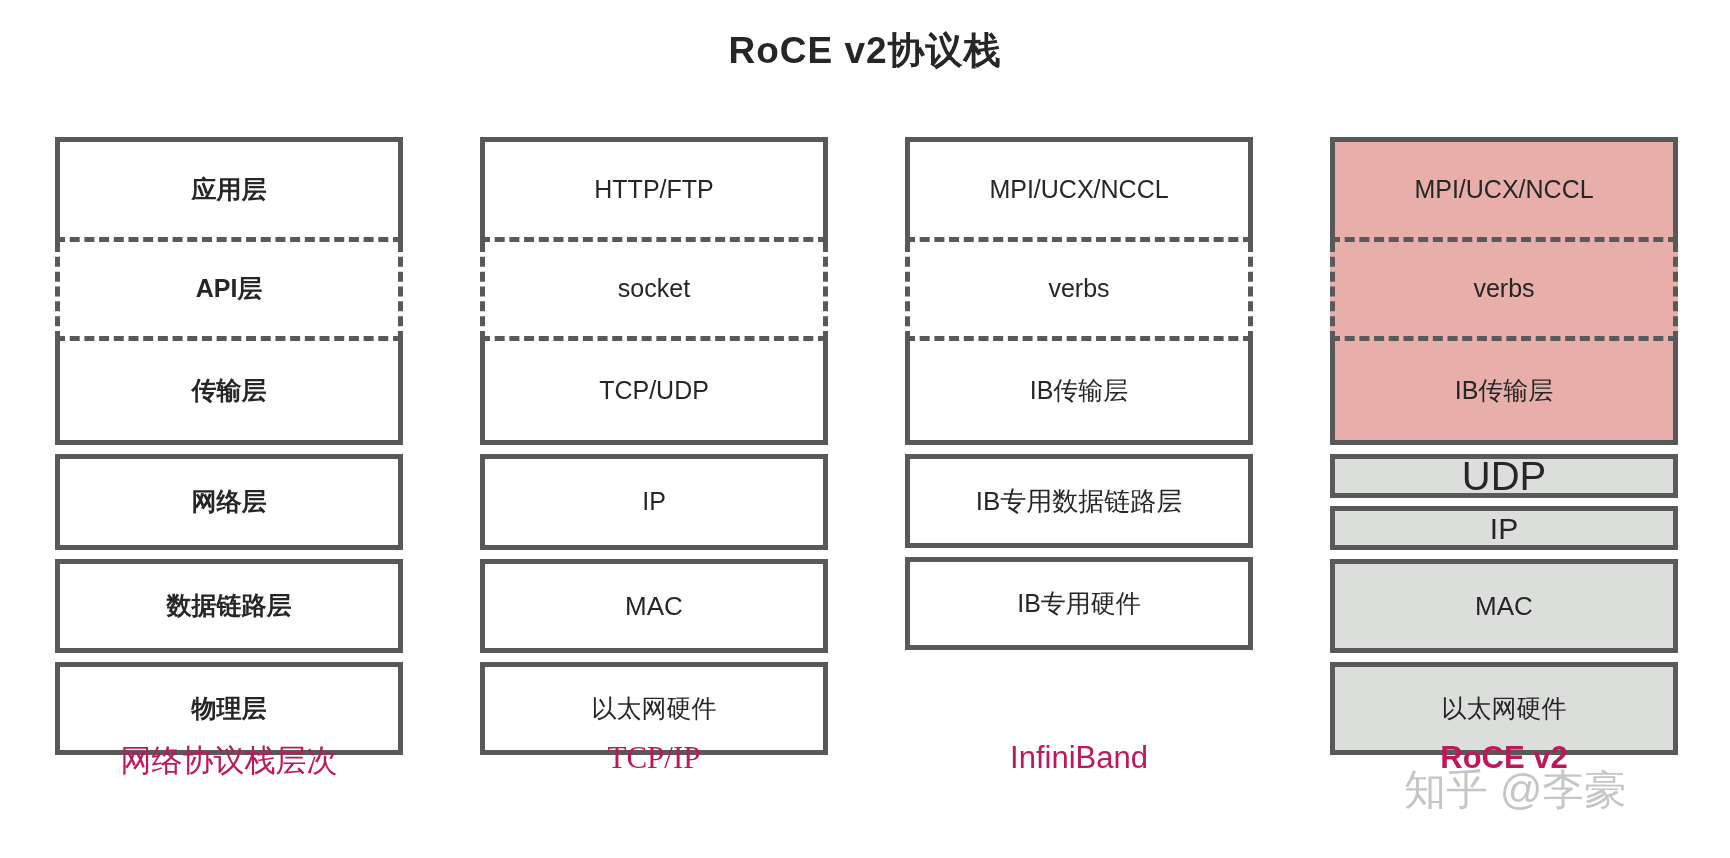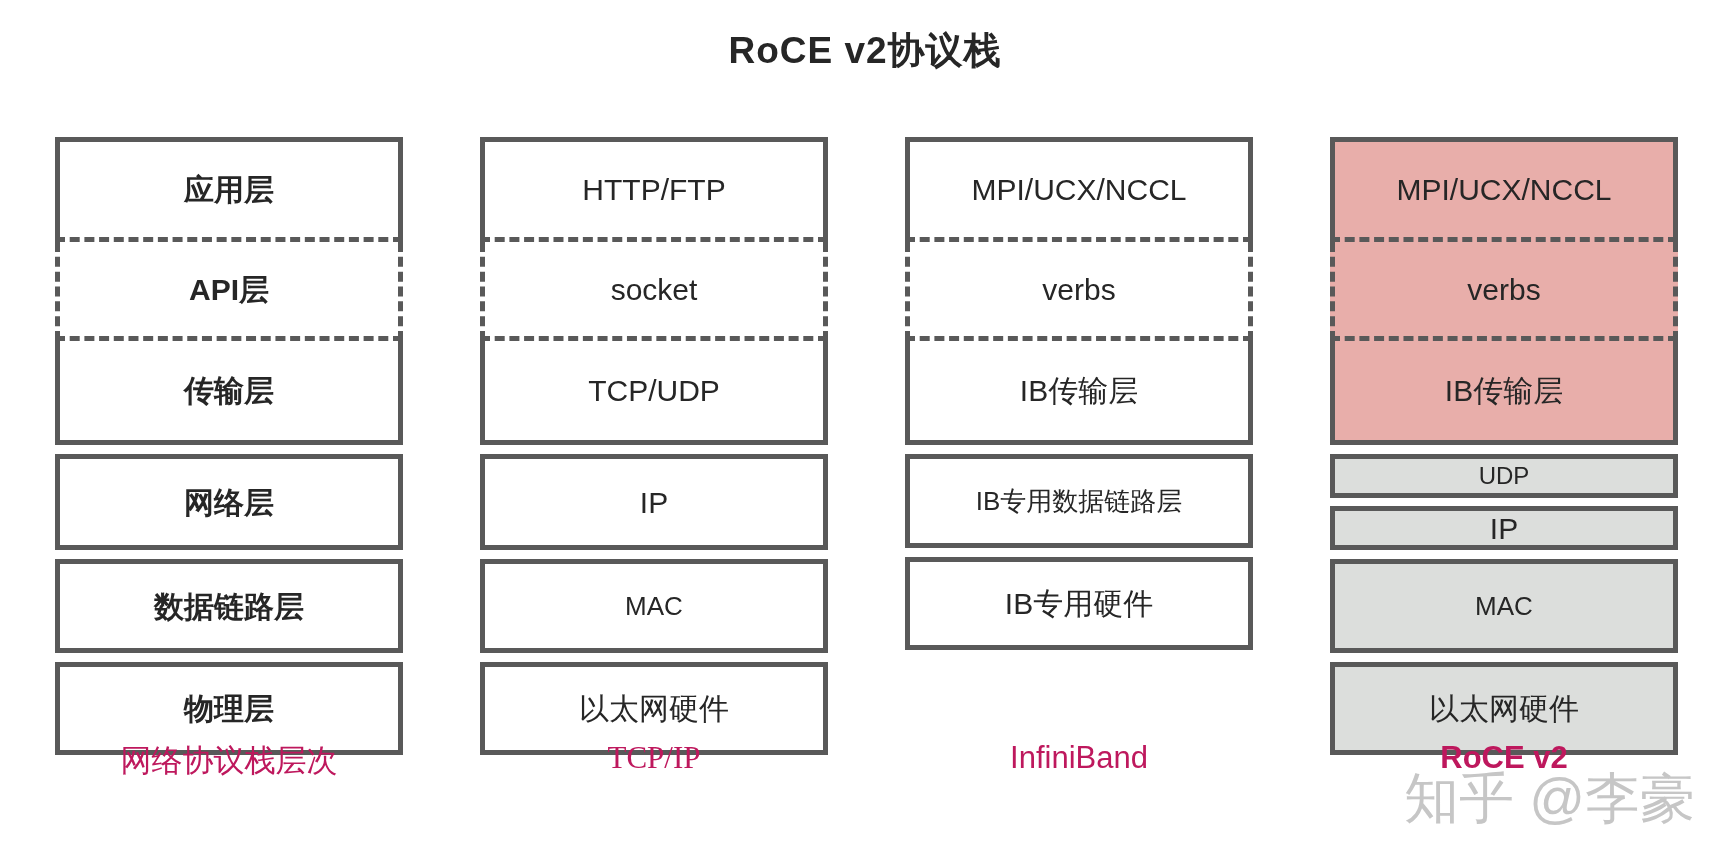--- a/index.html
+++ b/index.html
@@ -14,21 +14,21 @@
 
   .col { position:absolute; top:137px; width:348px; }
   .col-1 { left:55px; }
   .col-2 { left:480px; }
   .col-3 { left:905px; }
   .col-4 { left:1330px; }
 
   .cell {
     box-sizing:border-box;
     display:flex; align-items:center; justify-content:center;
-    font-size:30px; color:#262626; background:#ffffff;
+    font-size:25px; color:#262626; background:#ffffff;
     text-align:center; line-height:1.1;
   }
   
   .r1 {
     height:105px;
     border-top:5px solid #595959; border-left:5px solid #595959; border-right:5px solid #595959;
     border-bottom:5px dashed #595959;
   }
   .r2 {
     height:99px;
@@ -38,41 +38,41 @@
   .r3 {
     height:104px;
     border-left:5px solid #595959; border-right:5px solid #595959;
     border-bottom:5px solid #595959;
   }
   
   .r4 { margin-top:9px; height:96px; border:5px solid #595959; }
   .r5 { margin-top:9px; height:94px; border:5px solid #595959; }
   .r6 { margin-top:9px; height:93px; border:5px solid #595959;text-align:center; }
   
-  .half-a { margin-top:9px; height:44px; border:5px solid #595959; font-size:24px; }
+  .half-a { margin-top:9px; height:44px; border:5px solid #595959; font-size:40px; }
   .half-b { margin-top:8px; height:44px; border:5px solid #595959; font-size:30px; }
 
   .bold-cells .cell { font-weight:bold; }
   .small { font-size:26px; }
 
   .pink { background:#e8aeaa; }
   .grayfill { background:#dcdedc; }
 
   .col-label {
     position:absolute; top:740px; width:348px;
     text-align:center; font-size:31px; color:#be185d; z-index:2;
   }
   .lbl-1 { left:55px; }
   .lbl-2 { left:480px;font-family:Liberation Serif, serif; }
   .lbl-3 { left:905px; }
   .lbl-4 { left:1330px; font-weight:bold; }
 
   .watermark {
     position:absolute; top:762px; left:1404px;
-    font-size:55px; color:#c6c6c6; z-index:1; white-space:nowrap;
+    font-size:42px; color:#c6c6c6; z-index:1; white-space:nowrap;
   }
 </style>
 </head>
 <body>
 
 <div class="canvas">
 
   <div class="title">RoCE v2协议栈</div>
 
   <div class="col col-1 bold-cells">

